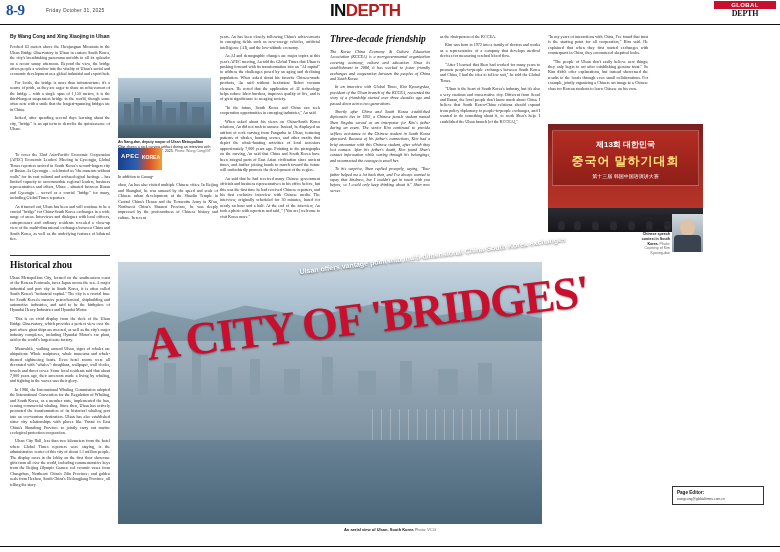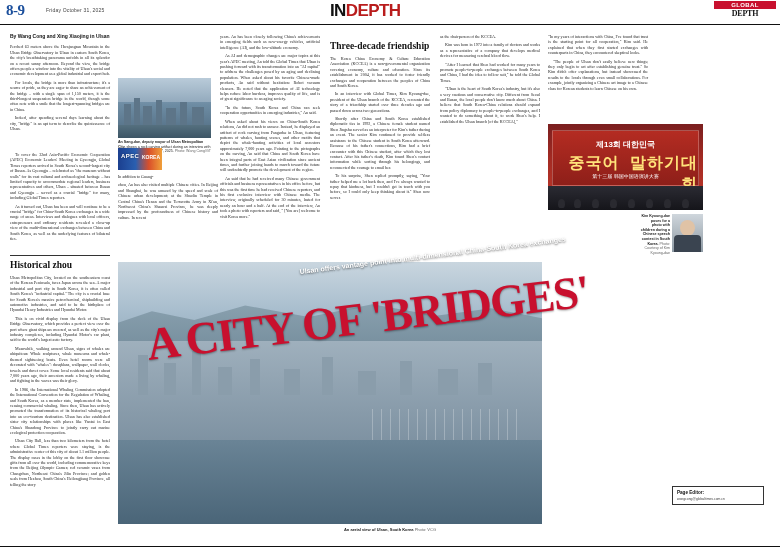--- a/index.html
+++ b/index.html
@@ -147,36 +147,36 @@
     text-shadow:0 1px 2px rgba(0,0,0,.6);
   }
   .maincap{
     position:absolute;left:300px;top:527px;width:180px;
     font-family:"Liberation Sans",sans-serif;
     font-size:4px;line-height:5px;color:#222;text-align:center;
   }
 
   
   .krphoto{
-    position:absolute;left:548px;top:124px;width:155px;height:86px;
+    position:absolute;left:548px;top:124px;width:155px;height:108px;
     background:linear-gradient(#7a1f1f 0%,#a32a22 40%,#c23a2c 100%);
     overflow:hidden;
   }
   .krphoto .banner{
     position:absolute;left:4px;top:6px;right:4px;height:54px;
     background:linear-gradient(#b42c22,#8e1f19);
     border:1px solid rgba(255,255,255,.25);
   }
   .krphoto .t1{
     position:absolute;left:0;right:0;top:8px;text-align:center;color:#fff;
     font-family:"Liberation Sans",sans-serif;font-size:8px;font-weight:bold;
   }
   .krphoto .t2{
-    position:absolute;left:0;right:0;top:22px;text-align:right;color:#ffe37a;
-    font-family:Liberation Mono, monospace;font-size:16px;font-weight:bold;
+    position:absolute;left:0;right:0;top:22px;text-align:center;color:#ffe37a;
+    font-family:Liberation Serif, serif;font-size:12px;font-weight:bold;
     letter-spacing:1px;
   }
   .krphoto .t3{
     position:absolute;left:0;right:0;top:42px;text-align:center;color:#fff;
     font-family:"Liberation Sans",sans-serif;font-size:5px;
   }
   .krphoto .crowd{
     position:absolute;left:0;bottom:0;width:100%;height:24px;
     background:linear-gradient(#2b2b33,#15151a);
   }
@@ -275,21 +275,21 @@
   <p>As AI and demographic changes are major topics at this year's APEC meeting, An told the Global Times that Ulsan is pushing forward with its transformation into an "AI capital" to address the challenges posed by an aging and declining population. When asked about his favorite Chinese-made products, An said without hesitation: Robot vacuum cleaners. He noted that the application of AI technology helps reduce labor burdens, improves quality of life, and is of great significance to an aging society.</p>
   <p>"In the future, South Korea and China can seek cooperation opportunities in emerging industries," An said.</p>
   <p>When asked about his views on China-South Korea relations, An did not rush to answer. Instead, he displayed an artifact of rock carving from Pangudae in Ulsan, featuring patterns of whales, hunting scenes, and other motifs that depict the whale-hunting activities of local ancestors approximately 7,000 years ago. Pointing to the pictographs on the carving, An said that China and South Korea have been integral parts of East Asian civilization since ancient times, and further joining hands to march toward the future will undoubtedly promote the development of the region.</p>
   <p>An said that he had received many Chinese government officials and business representatives in his office before, but this was the first time he had received Chinese reporters, and his first exclusive interview with Chinese media. The interview, originally scheduled for 30 minutes, lasted for nearly an hour and a half. At the end of the interview, An took a photo with reporters and said, " [You are] welcome to visit Korea more."</p>
 </div>
 <div class="col" style="left:118px;top:174px;width:100px;">
   <p class="noind">In addition to Guang-</p>
   <p class="noind">zhou, An has also visited multiple Chinese cities. In Beijing and Shanghai, he was amazed by the speed and scale of Chinese urban development; at the Shaolin Temple in Central China's Henan and the Terracotta Army in Xi'an, Northwest China's Shaanxi Province, he was deeply impressed by the profoundness of Chinese history and culture. In recent</p>
 </div>
 
-<div class="col" style="left:330px;top:41px;width:100px;">
+<div class="col" style="left:330px;top:34px;width:100px;font-style:italic;">
   <div class="subhead">Three-decade friendship</div>
   <p class="noind">The Korea China Economy &amp; Culture Education Association (KCCEA) is a non-governmental organization covering economy, culture and education. Since its establishment in 2004, it has worked to foster friendly exchanges and cooperation between the peoples of China and South Korea.</p>
   <p>In an interview with Global Times, Kim Kyoung-dae, president of the Ulsan branch of the KCCEA, recounted the story of a friendship started over three decades ago and passed down across two generations.</p>
   <p>Shortly after China and South Korea established diplomatic ties in 1992, a Chinese female student named Shen Jingshu served as an interpreter for Kim's father during an event. The senior Kim continued to provide selfless assistance to the Chinese student in South Korea afterward. Because of his father's connections, Kim had a brief encounter with this Chinese student, after which they lost contact. After his father's death, Kim found Shen's contact information while sorting through his belongings, and reconnected the courage to email her.</p>
   <p>To his surprise, Shen replied promptly, saying, "Your father helped me a lot back then, and I've always wanted to repay that kindness, but I couldn't get in touch with you before, so I could only keep thinking about it." Shen now serves</p>
 </div>
 
 <div class="col" style="left:440px;top:34px;width:100px;">
   <p class="noind">as the chairperson of the KCCEA.</p>
   <p>Kim was born in 1972 into a family of doctors and works as a representative of a company that develops medical devices for measuring cerebral blood flow.</p>

